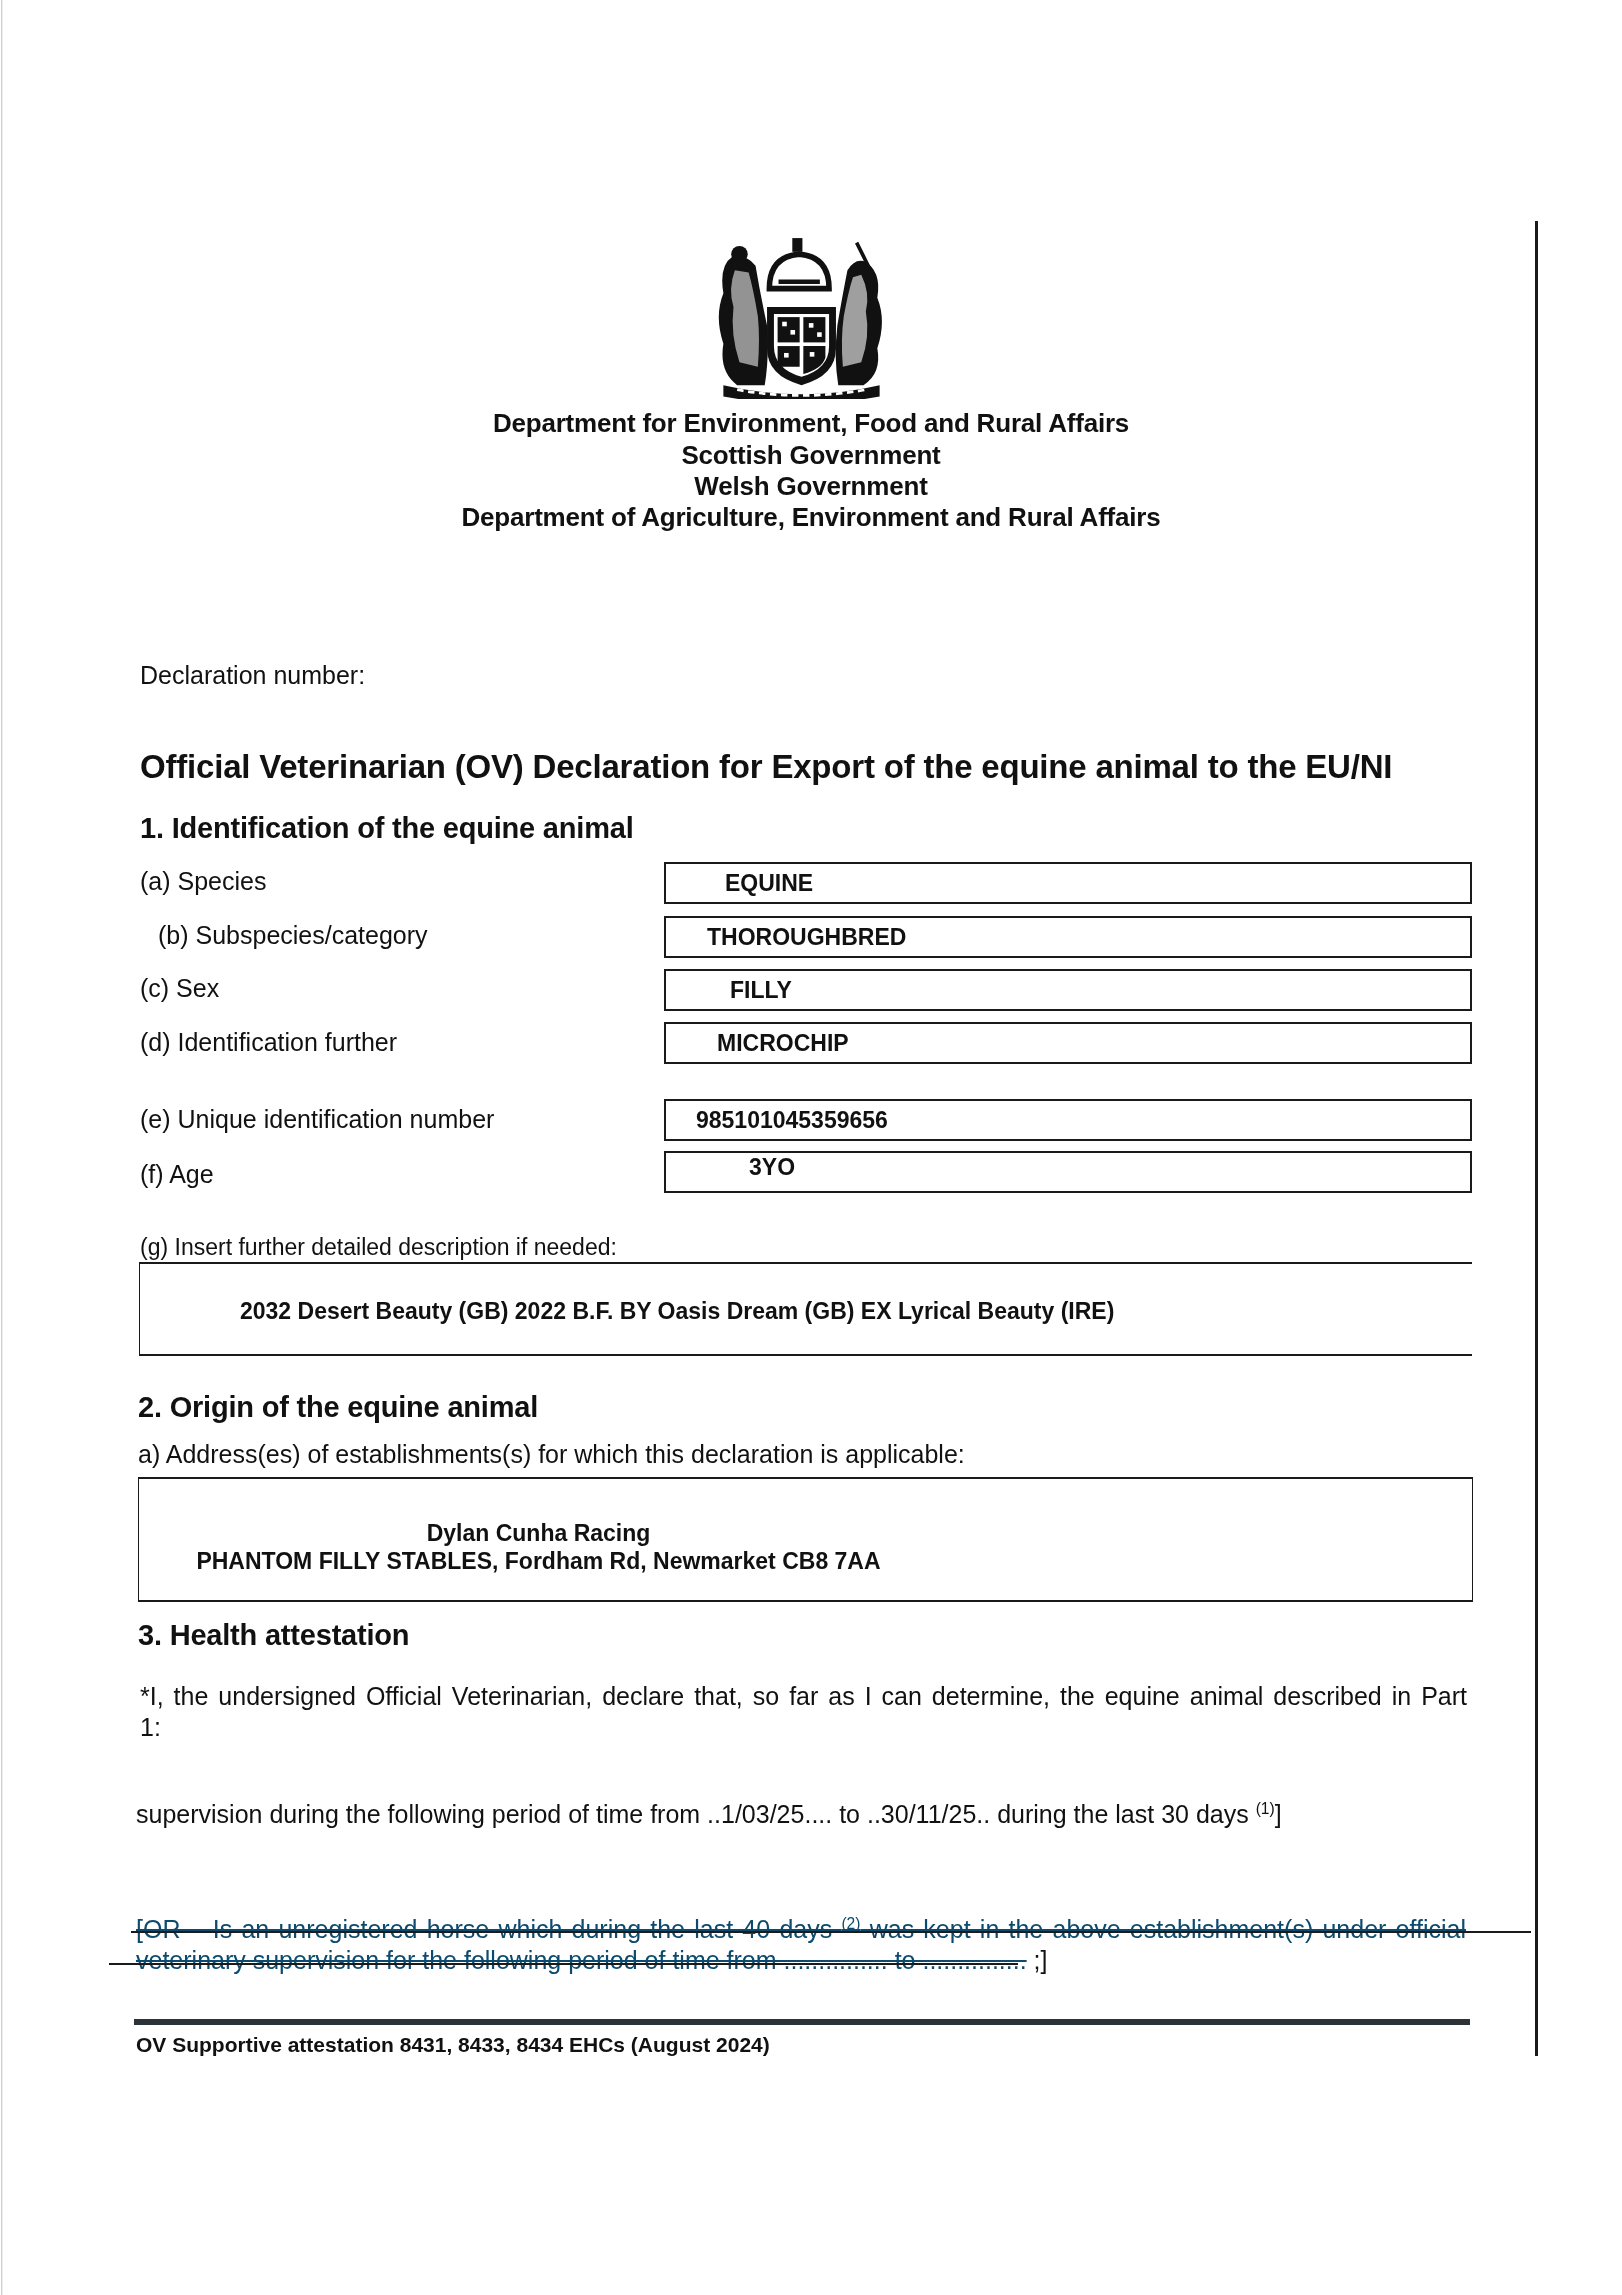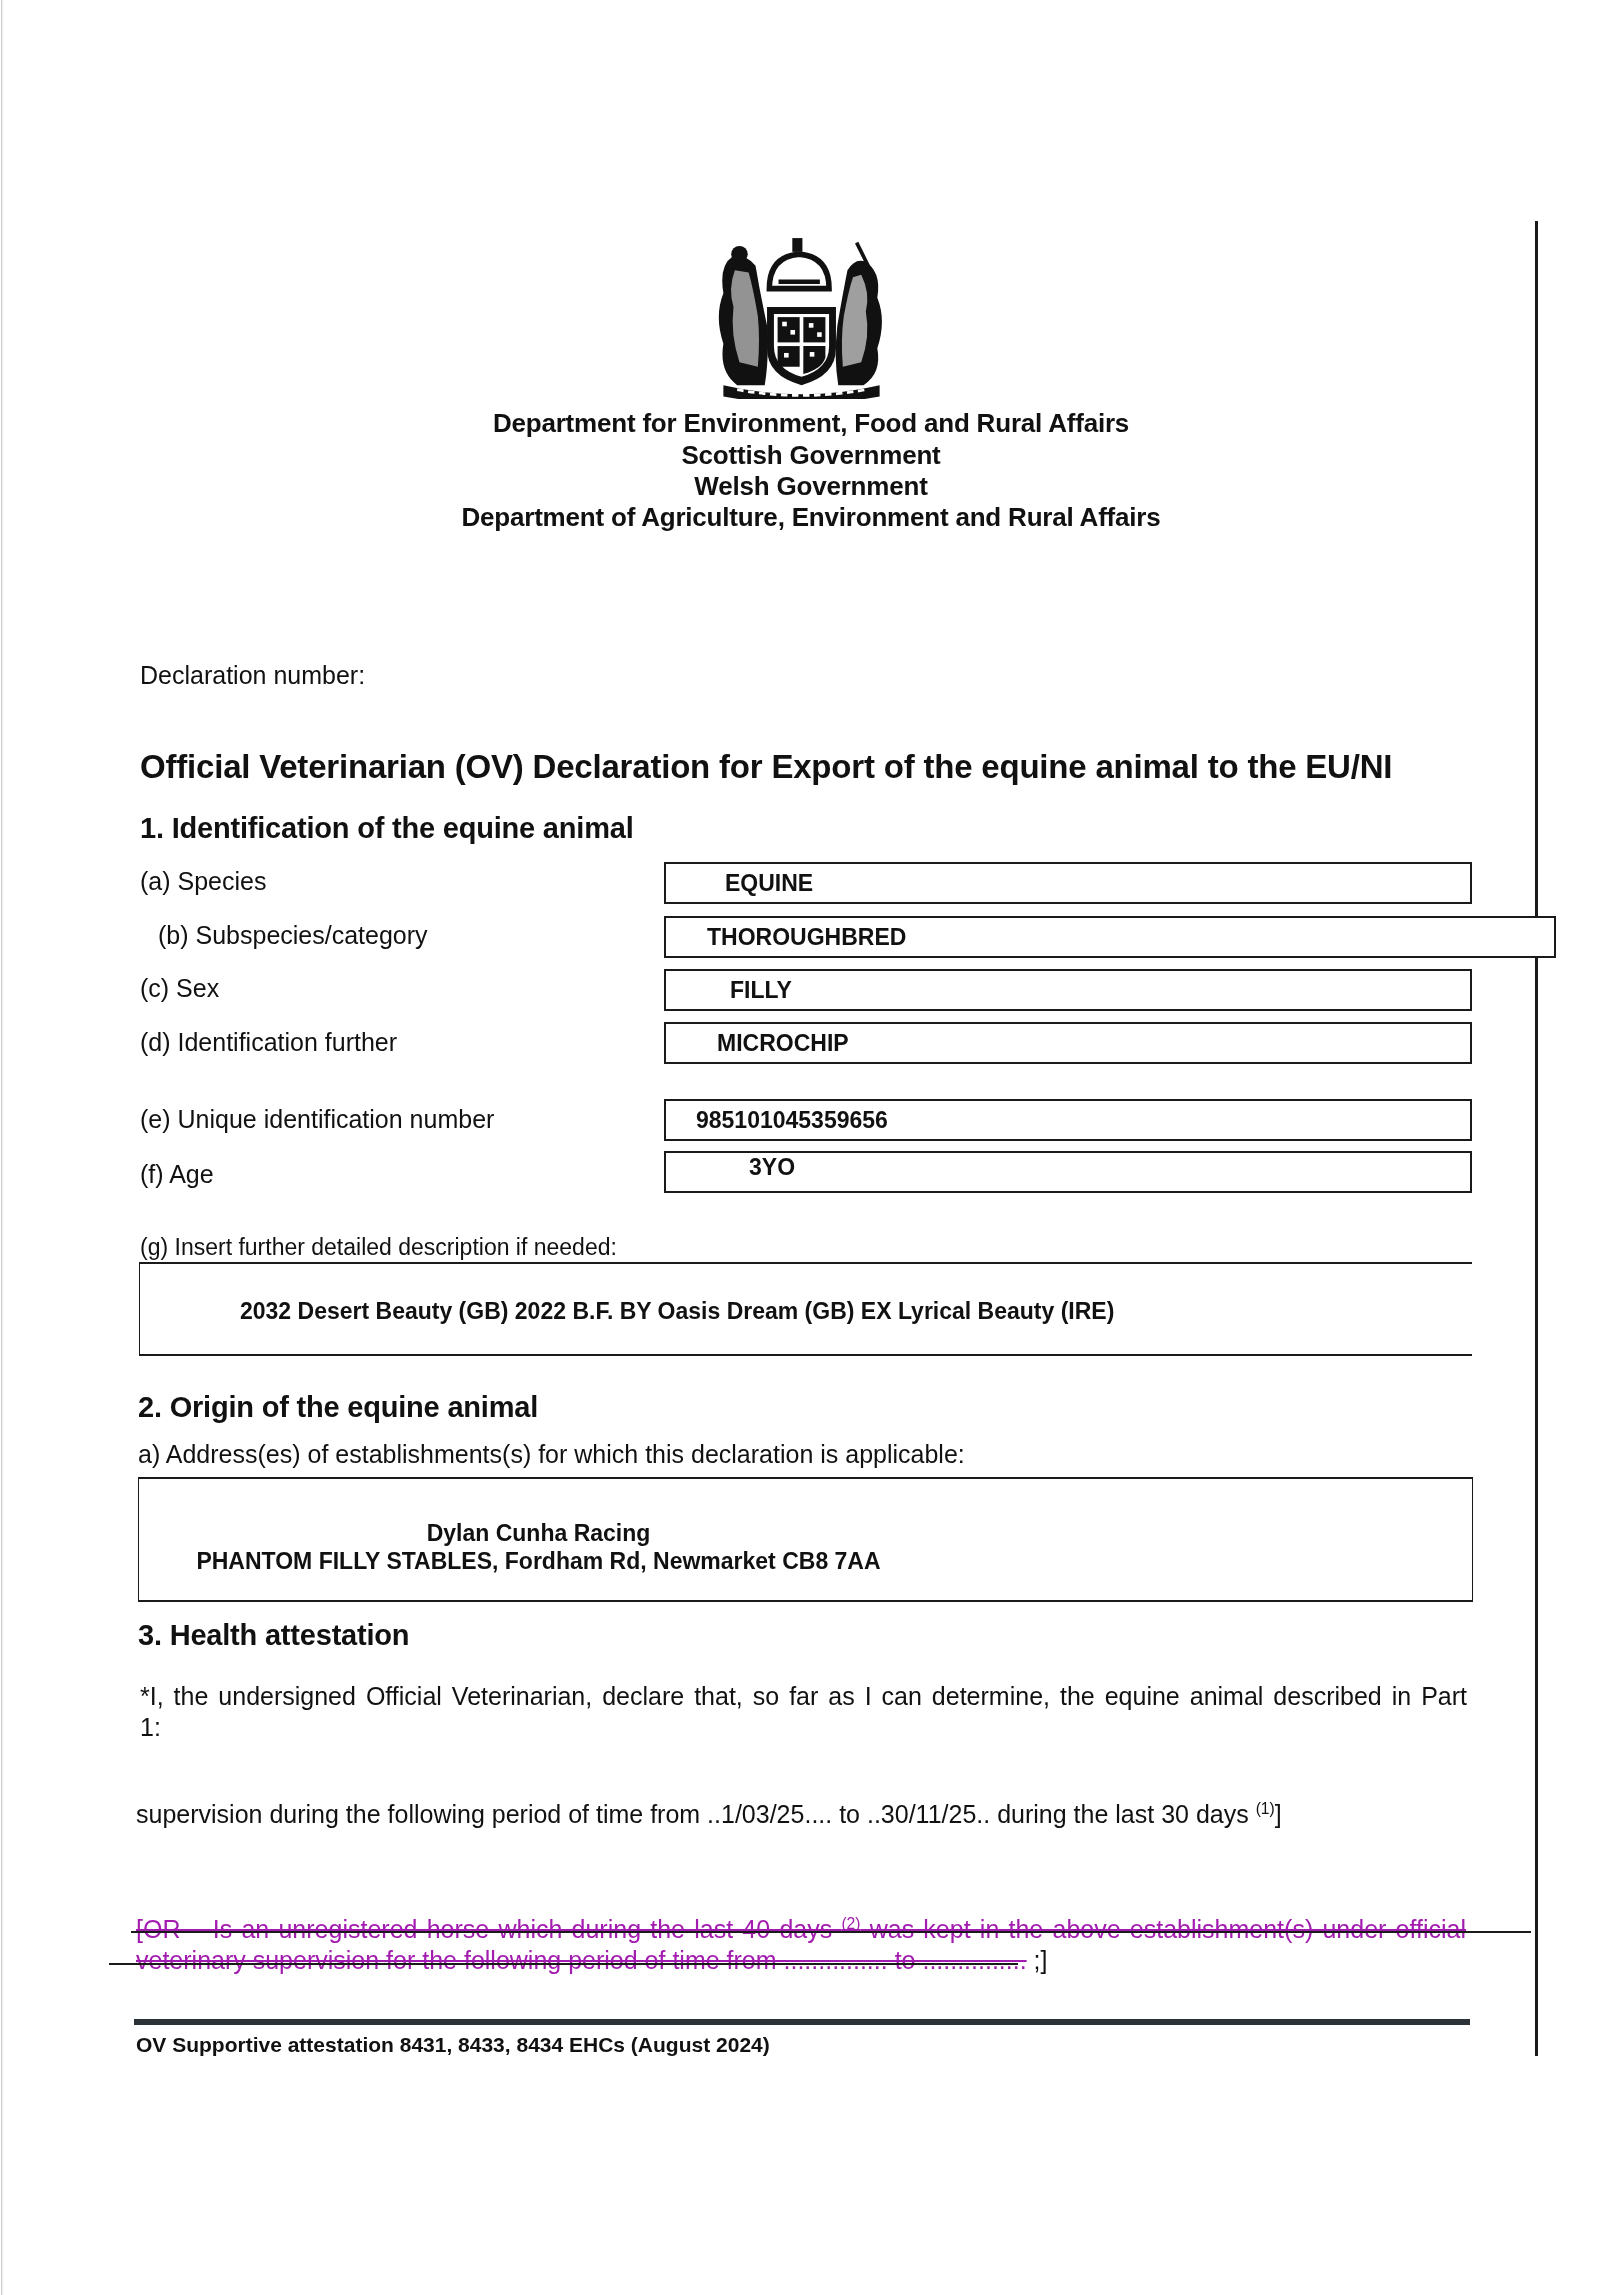--- a/index.html
+++ b/index.html
@@ -15,21 +15,21 @@
   .label { font-size:25px; line-height:1; }
   .bold { font-weight:bold; }
   .title { font-size:33px; font-weight:bold; line-height:1; letter-spacing:-0.2px; }
   .sec { font-size:29px; font-weight:bold; line-height:1; letter-spacing:-0.2px; }
   .box { border:2.3px solid #1a1a1a; box-sizing:border-box; background:#fff; }
   .box-val { position:absolute; top:50%; transform:translateY(-50%);
              font-weight:bold; font-size:23px; line-height:1; }
   .para { font-size:25px; line-height:31px; }
   .justify { text-align:justify; text-align-last:justify; }
   .fill { font-weight:normal; }
-  .strike { text-decoration:line-through; text-decoration-thickness:2.3px; color:#a21caf; }
+  .strike { text-decoration:line-through; text-decoration-thickness:2.3px; color:#0c4a6e; }
   sup { font-size:15.6px; line-height:0; }
   .footer-bar { left:134px; top:2019px; width:1336px; height:6.4px;
                 background:#2b3338; }
   .footer-text { left:136px; top:2034px; font-size:21px; font-weight:bold; line-height:1; }
   .hline { height:2.3px; background:#1a1a1a; }
 </style>
 </head>
 <body>
 
 <div class="abs scan-edge"></div>
@@ -84,21 +84,21 @@
 
 <div class="abs sec" style="left:140px; top:814px;">1. Identification of the equine animal</div>
 
 <div>
   <div class="abs label" style="left:140px; top:869px;">(a) Species</div>
   <div class="abs box" style="left:664px; top:862px; width:808px; height:42px;">
     <span class="box-val" style="left:59px;">EQUINE</span>
   </div>
 
   <div class="abs label" style="left:140px; top:923px;margin-left:18px;">(b) Subspecies/category</div>
-  <div class="abs box" style="left:664px; top:916px; width:892px; height:42px;">
+  <div class="abs box" style="left:664px; top:916px; width:808px; height:42px;">
     <span class="box-val" style="left:41px;">THOROUGHBRED</span>
   </div>
 
   <div class="abs label" style="left:140px; top:976px;">(c) Sex</div>
   <div class="abs box" style="left:664px; top:969px; width:808px; height:42px;">
     <span class="box-val" style="left:64px;">FILLY</span>
   </div>
 
   <div class="abs label" style="left:140px; top:1030px;">(d) Identification further</div>
   <div class="abs box" style="left:664px; top:1022px; width:808px; height:42px;">

